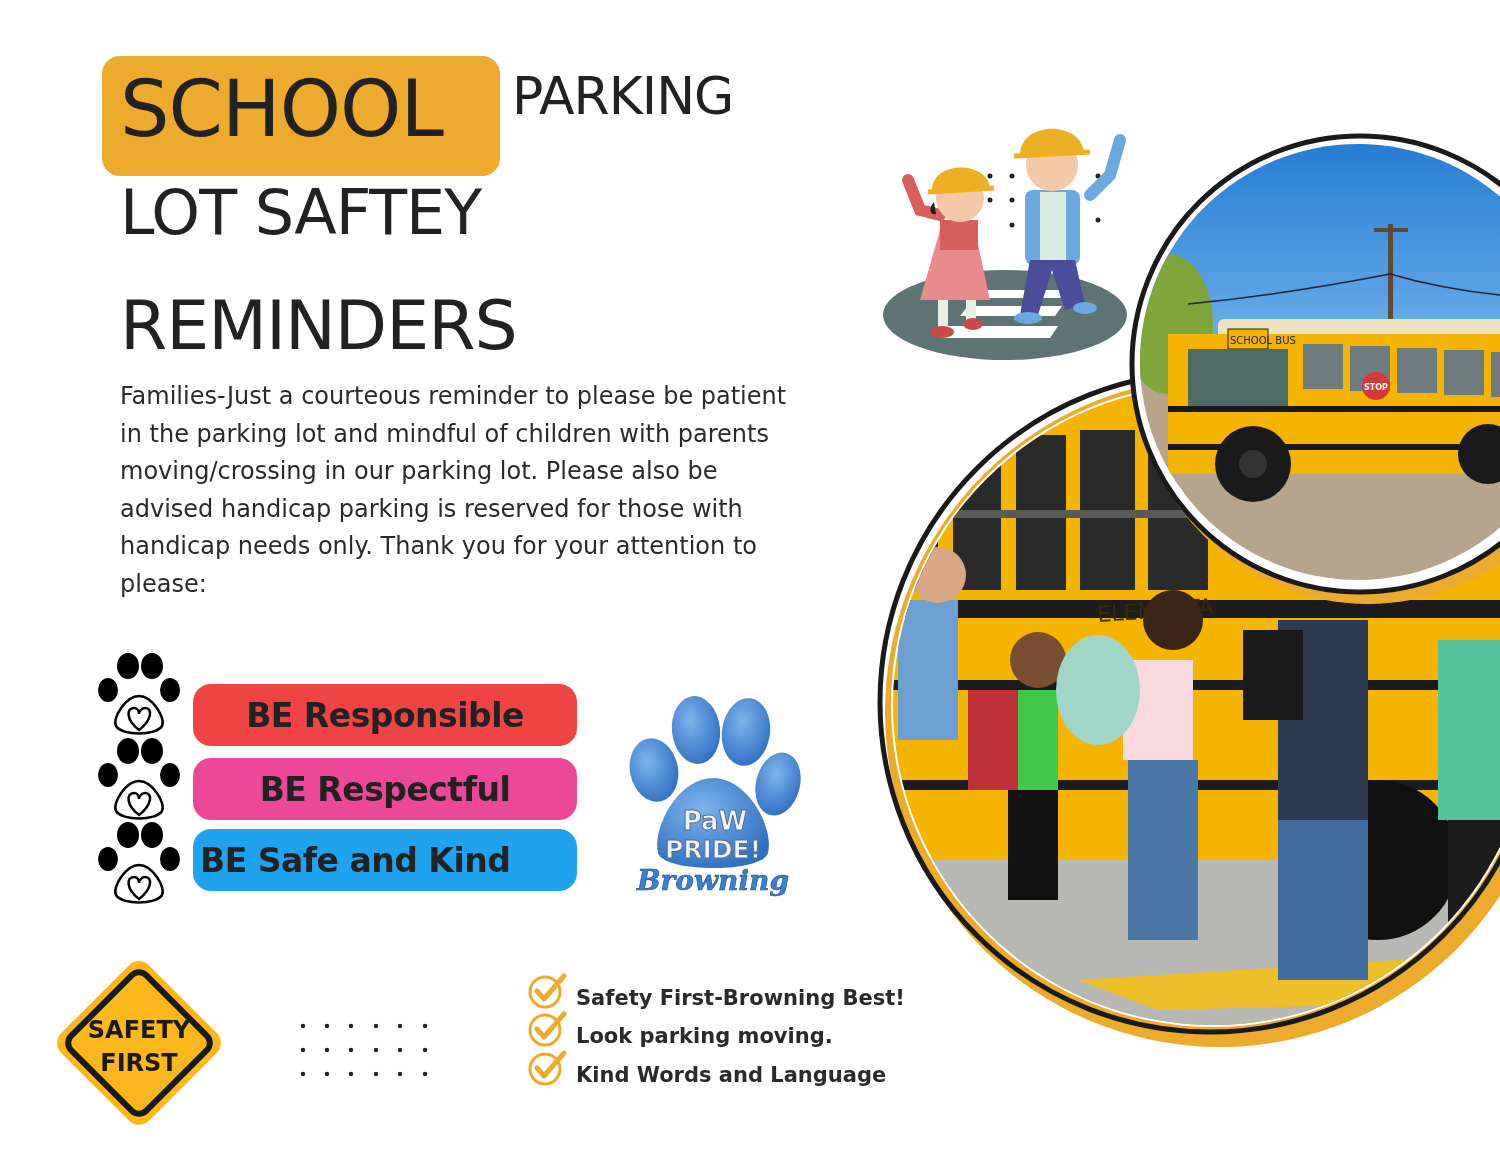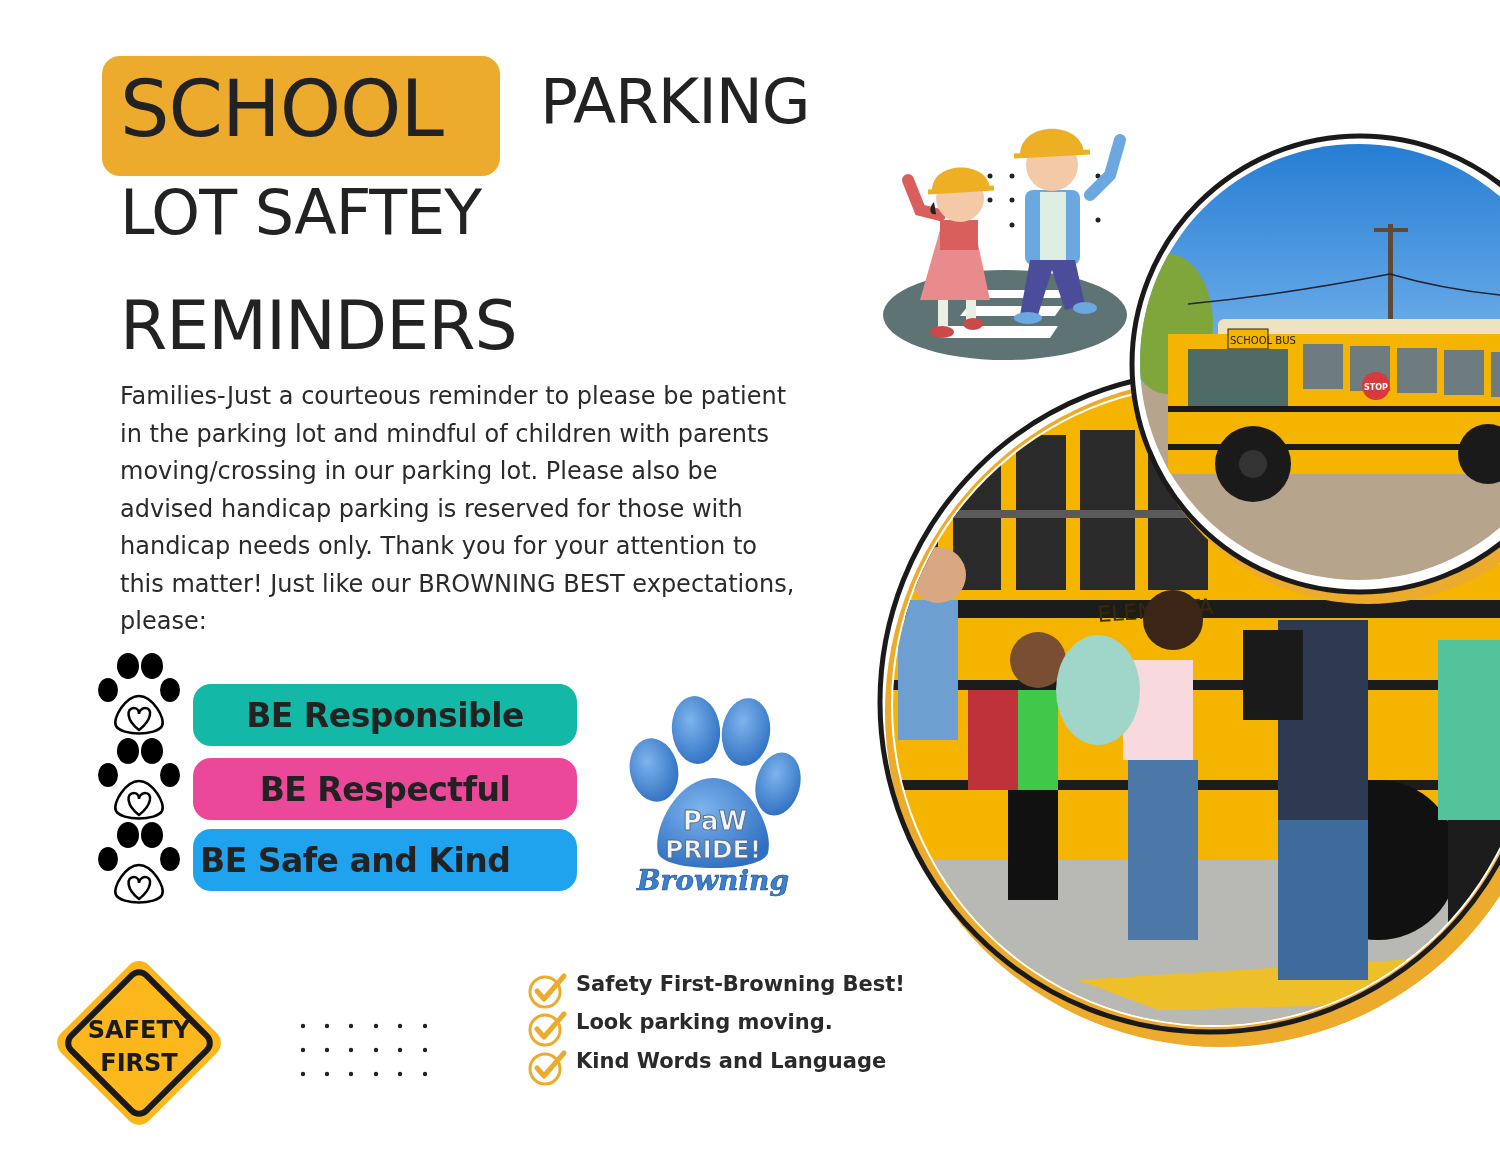--- a/index.html
+++ b/index.html
@@ -12,21 +12,21 @@
   
   .title-hl {
     left: 102px; top: 56px; width: 398px; height: 120px;
     background: #EDAB2D; border-radius: 18px;
   }
   .title-line {
     font-family: "DejaVu Sans", sans-serif; font-weight: normal; color: #222222;
     letter-spacing: -1px; white-space: nowrap; line-height: 1;
   }
   .t1a { left: 120px; top: 70px; font-size: 78px; }
-  .t1b { left: 540px; top: 70px; font-size: 63px; }
+  .t1b { left: 512px; top: 70px; font-size: 52px; }
   .t2 { left: 120px; top: 182px; font-size: 62px; }
   .t3 { left: 120px; top: 292px; font-size: 68px; }
 
   
   .para {
     left: 120px; top: 378px; width: 770px;
     font-family: "DejaVu Sans", sans-serif; font-size: 24px; line-height: 37.5px; color: #2a2a2a;
   }
   .para span { display: block; white-space: nowrap; }
 
@@ -34,36 +34,36 @@
   .paw { left: 96px; width: 86px; height: 85px; }
   .paw svg { width: 86px; height: 85px; }
 
   
   .pill {
     left: 193px; width: 384px; height: 62px; border-radius: 18px;
     display: flex; align-items: center; justify-content: center;
     font-family: "DejaVu Sans", sans-serif; font-weight: bold; font-size: 33px; color: #222222;
     letter-spacing: -0.5px; white-space: nowrap;
   }
-  .p1 { top: 684px; background: #14b8a6; }
+  .p1 { top: 684px; background: #ef4444; }
   .p2 { top: 758px; background: #ec4899; }
   .p3 { top: 829px; background: #1FA3EE; justify-content: flex-start; padding-left: 7px; box-sizing: border-box; }
 
   
   .logo { left: 618px; top: 688px; width: 190px; height: 215px; }
 
   
   .sign { left: 44px; top: 948px; width: 190px; height: 190px; text-align: right; }
 
   
   .dots { left: 298px; top: 1020px; width: 140px; height: 60px; }
 
   
   .check-item {
-    left: 526px; height: 38px; display: flex; align-items: flex-start; gap: 8px;
+    left: 526px; height: 38px; display: flex; align-items: flex-end; gap: 8px;
     font-family: "DejaVu Sans", sans-serif; font-weight: bold; font-size: 21px; color: #2a2a2a; white-space: nowrap;
   }
   .check-item svg { width: 42px; height: 38px; flex: 0 0 auto; }
   .c1 { top: 972px; }
   .c2 { top: 1010px; }
   .c3 { top: 1049px; }
 
   
   .kids { left: 880px; top: 110px; width: 260px; height: 250px; }
 
@@ -79,21 +79,20 @@
 <div class="abs title-line t1b">PARKING</div>
 <div class="abs title-line t2">LOT SAFTEY</div>
 <div class="abs title-line t3">REMINDERS</div>
 
 <div class="abs para">
   <span>Families-Just a courteous reminder to please be patient</span>
   <span>in the parking lot and mindful of children with parents</span>
   <span>moving/crossing in our parking lot. Please also be</span>
   <span>advised handicap parking is reserved for those with</span>
   <span>handicap needs only. Thank you for your attention to</span>
-  <span>this matter! Just like our BROWNING BEST expectations,</span>
   <span>please:</span>
 </div>
 
 <div class="abs paw" style="top:652px">
   <svg viewBox="0 0 86 85">
     <ellipse cx="32" cy="14" rx="11" ry="13" fill="#000"></ellipse>
     <ellipse cx="56" cy="14" rx="11" ry="13" fill="#000"></ellipse>
     <ellipse cx="12" cy="38" rx="10" ry="12" fill="#000"></ellipse>
     <ellipse cx="74" cy="38" rx="10" ry="12" fill="#000"></ellipse>
     <path d="M43 44 C30 44 16 66 20 74 C26 84 60 84 66 74 C70 66 56 44 43 44 Z" fill="none" stroke="#000" stroke-width="2.5"></path>

